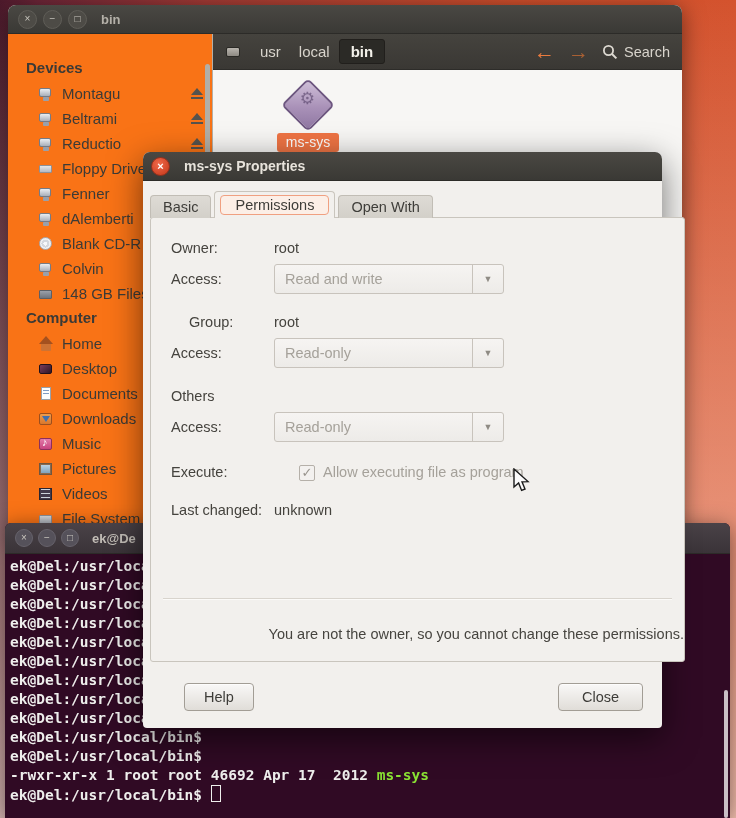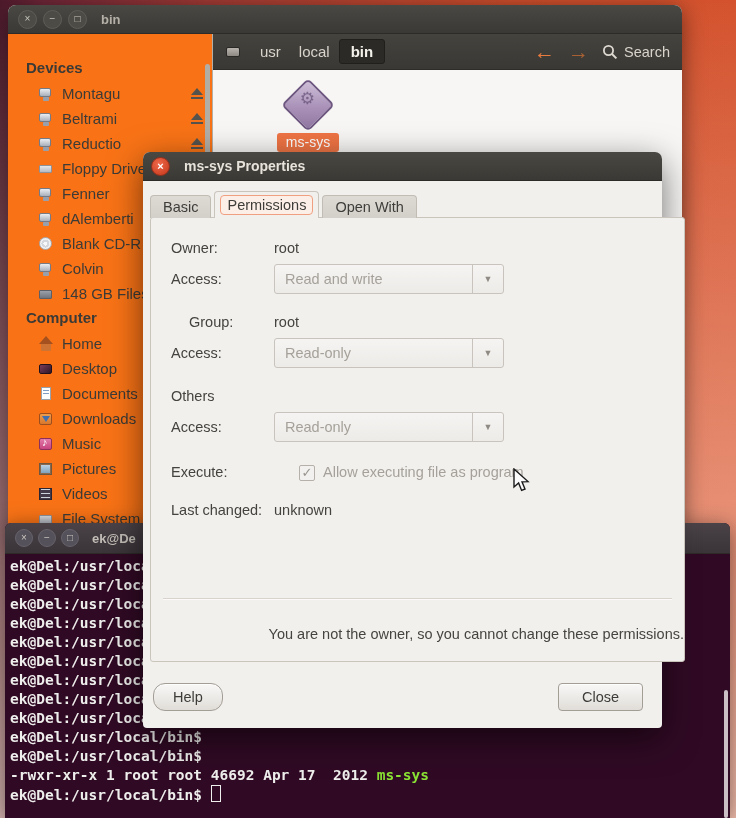--- a/index.html
+++ b/index.html
@@ -69,40 +69,40 @@
   .dialog .titlebar{border-radius:7px 7px 0 0;padding-left:8px;gap:10px;}
   .dlg-close{width:17px;height:17px;border-radius:50%;background:radial-gradient(circle at 40% 35%,#f0694a,#d04527 70%);
     border:1px solid #97301c;color:#fff;font-size:11px;font-weight:bold;line-height:16px;text-align:center;flex:none;}
   .dlg-title{font-weight:bold;font-size:14px;color:#e7e3db;margin-left:4px;}
 
   .tabs{position:absolute;left:7px;top:40px;height:26px;display:flex;align-items:flex-end;z-index:2;}
   .tab{box-sizing:border-box;height:23px;display:flex;align-items:center;padding:0 12px;margin-right:3px;
     background:linear-gradient(#dedbd5,#d3d0c9);border:1px solid #c1bdb5;border-bottom:none;
     border-radius:4px 4px 0 0;font-size:14.5px;color:#3e3d39;}
   .tab.active{height:27px;background:#f2f0ed;border-color:#c9c5bd;}
-  .tab.active .tlbl{border:1.5px solid #f0a081;background:#fcefe7;border-radius:4px;padding:1px 6px;margin:0 -7px;}
+  .tab.active .tlbl{border:1.5px solid #f0a081;background:#fcefe7;border-radius:4px;padding:1px 14px;margin:0 -7px;}
 
   .frame{position:absolute;left:7px;top:65px;width:535px;height:445px;border:1px solid #c9c5bd;border-radius:3px;
     box-sizing:border-box;background:#f2f0ed;}
   .flabel{position:absolute;font-size:14.5px;color:#45433e;white-space:nowrap;}
   .fvalue{position:absolute;font-size:14.5px;color:#45433e;white-space:nowrap;}
   .combo{position:absolute;width:230px;height:30px;box-sizing:border-box;border:1px solid #c8c3bc;border-radius:3px;
     background:linear-gradient(#f6f4f2,#edebe8);display:flex;align-items:center;}
   .combo .cval{flex:1;padding-left:10px;font-size:14.5px;color:#a5a19a;}
   .combo .carr{width:30px;align-self:stretch;border-left:1px solid #c8c3bc;display:flex;align-items:center;justify-content:center;
     color:#8f8b84;font-size:9px;}
   .chk{position:absolute;width:16px;height:16px;box-sizing:border-box;border:1px solid #b5b0a9;border-radius:2px;
     background:#f3f1ef;color:#97938c;font-size:13px;line-height:14px;text-align:center;}
   .chk-lbl{position:absolute;font-size:14.5px;color:#a5a19a;white-space:nowrap;}
   .separator{position:absolute;left:12px;right:12px;top:380px;height:1px;background:#d8d4cd;border-bottom:1px solid #fbfaf8;}
   .notice{position:absolute;left:0;right:0;top:408px;text-align:right;font-size:14.5px;color:#46443f;}
   .dbtn{position:absolute;box-sizing:border-box;height:28px;background:linear-gradient(#f9f8f7,#e0ddd8);
     border:1px solid #a29d95;border-radius:4px;font-family:"Liberation Sans",sans-serif;
     font-size:14.5px;color:#3d3c38;text-align:center;line-height:26px;box-shadow:0 1px 1px rgba(255,255,255,.7) inset;}
-  .btn-help{left:10px;top:531px;width:70px;border-radius:12px;}
+  .btn-help{left:41px;top:531px;width:70px;}
   .btn-close{left:415px;top:531px;width:85px;}
 
   
   .ic{width:16px;height:16px;position:relative;display:inline-block;flex:none;}
   .ic-usb::before{content:"";position:absolute;left:1px;top:2px;width:12px;height:9px;box-sizing:border-box;
     border:1px solid #757b86;border-radius:2px;background:linear-gradient(#eaedf1,#a9afba);}
   .ic-usb::after{content:"";position:absolute;left:5px;top:11px;width:6px;height:4px;background:#9aa0ab;border-radius:1px;}
   .ic-floppy::before{content:"";position:absolute;left:1px;top:4px;width:13px;height:8px;box-sizing:border-box;
     border:1px solid #8d9199;border-radius:1px;background:linear-gradient(#e4e6ea,#b4b9c2);}
   .ic-disc::before{content:"";position:absolute;left:1px;top:1px;width:13px;height:13px;border-radius:50%;box-sizing:border-box;

